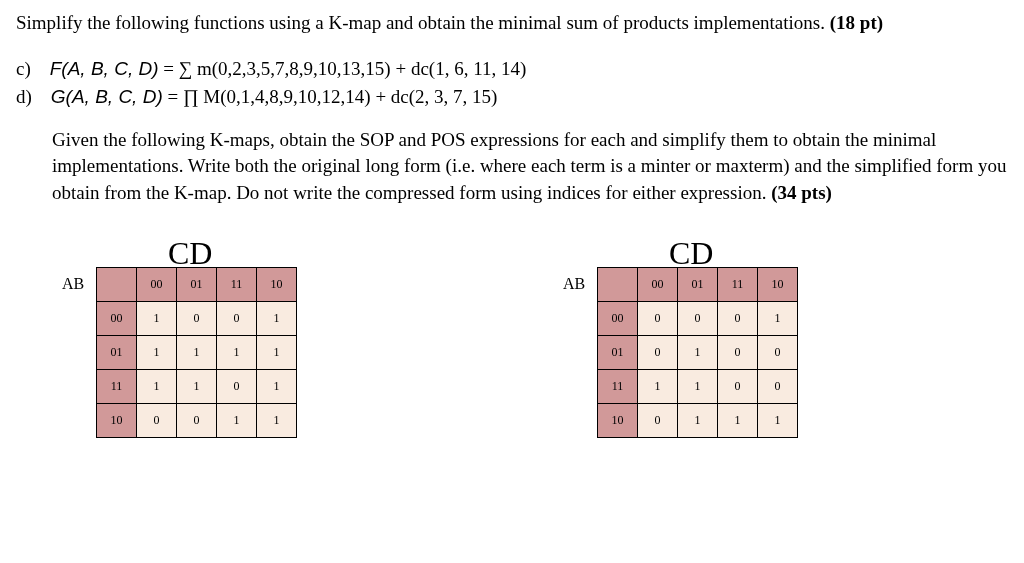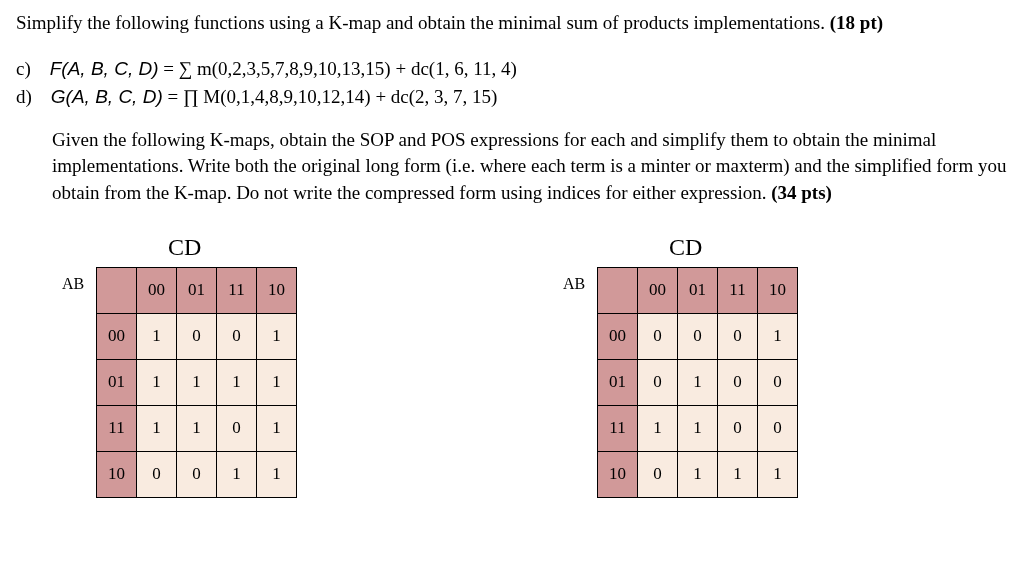--- a/index.html
+++ b/index.html
@@ -38,41 +38,41 @@
     .kmaps-container {
       display: flex;
       gap: 300px;
       margin-top: 8px;
       padding-left: 80px;
     }
     .kmap {
       position: relative;
     }
     .kmap-cd-label {
-      font-size: 24px;
+      font-size: 32px;
       position: absolute;
       top: -36px;
       left: 72px;
     }
     .kmap-ab-label {
       font-size: 16px;
       position: absolute;
       top: 6px;
       left: -34px;
     }
     .kmap-table {
       border-collapse: collapse;
     }
     .kmap-table td {
       border: 1px solid #000;
       width: 40px;
-      height: 46px;
+      height: 34px;
       text-align: center;
       vertical-align: middle;
-      font-size: 17px;
+      font-size: 12px;
     }
     .kmap-table .corner {
       background: #d19999;
       border: 1px solid #000;
     }
     .kmap-table .header {
       background: #d19999;
       font-weight: normal;
     }
     .kmap-table .row-label {
@@ -91,21 +91,21 @@
 
 <p class="problem-text">
   <span>Simplify the following functions using a K-map and obtain the minimal sum of products implementations.</span>
   <span class="bold">(18 pt)</span>
 </p>
 
 <div class="equations">
   <p>
     <span>c)</span>&nbsp;&nbsp;&nbsp;
     <span class="math">F(A, B, C, D)</span>
-    <span>= ∑ m(0,2,3,5,7,8,9,10,13,15) + dc(1, 6, 11, 4)</span>
+    <span>= ∑ m(0,2,3,5,7,8,9,10,13,15) + dc(1, 6, 11, 14)</span>
   </p>
   <p>
     <span>d)</span>&nbsp;&nbsp;&nbsp;
     <span class="math">G(A, B, C, D)</span>
     <span>= ∏ M(0,1,4,8,9,10,12,14) + dc(2, 3, 7, 15)</span>
   </p>
 </div>
 
 <p class="instruction">
   <span>Given the following K-maps, obtain the SOP and POS expressions for each and simplify them to obtain the minimal implementations. Write both the original long form (i.e. where each term is a minter or maxterm) and the simplified form you obtain from the K-map. Do not write the compressed form using indices for either expression.</span>

